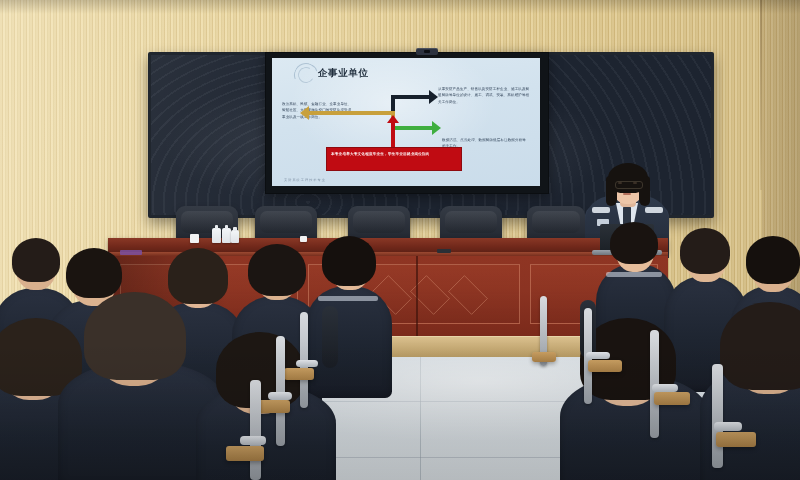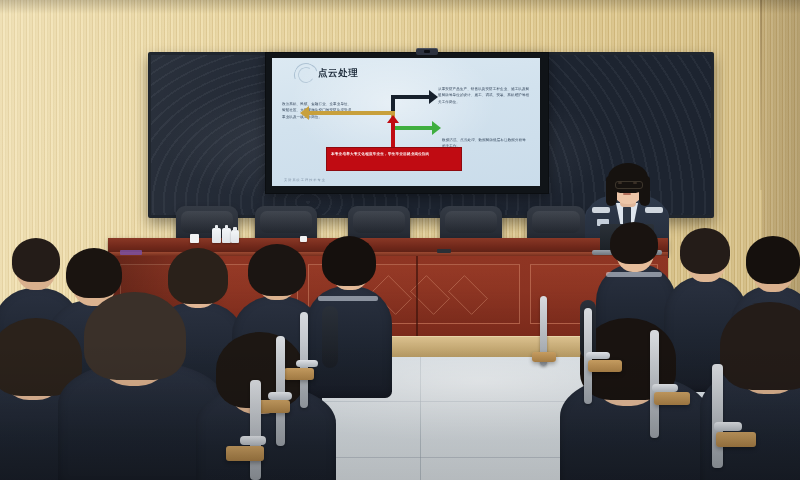--- a/index.html
+++ b/index.html
@@ -219,21 +219,21 @@
   </div>
 
   <div class="screen-frame"></div>
   <div class="cam"></div>
 
   <div class="slide">
     <div class="slide-glow"></div>
     <div class="slide-deco"></div>
     <div class="slide-deco2"></div>
 
-    <div class="slide-title">点云处理</div>
+    <div class="slide-title">企事业单位</div>
 
     <div class="txt txt-left">政法系统、民航、金融行业、企事业单位、智慧社区、大型视频监控门等安防监理管理事业以及一线工作岗位。</div>
     <div class="txt txt-r1">从事安防产品生产、销售以及安防工程企业、施工以及智慧智能等单位的设计、施工、调试、安装、系统维护等相关工作岗位。</div>
     <div class="txt txt-r2">数据清洗、点云处理、数据智能低层标注数据分析等相关工作。</div>
 
     <div class="arw stem-blk-v"></div>
     <div class="arw stem-blk-h"></div>
     <div class="arw head-blk"></div>
 
     <div class="arw stem-gold-v"></div>

